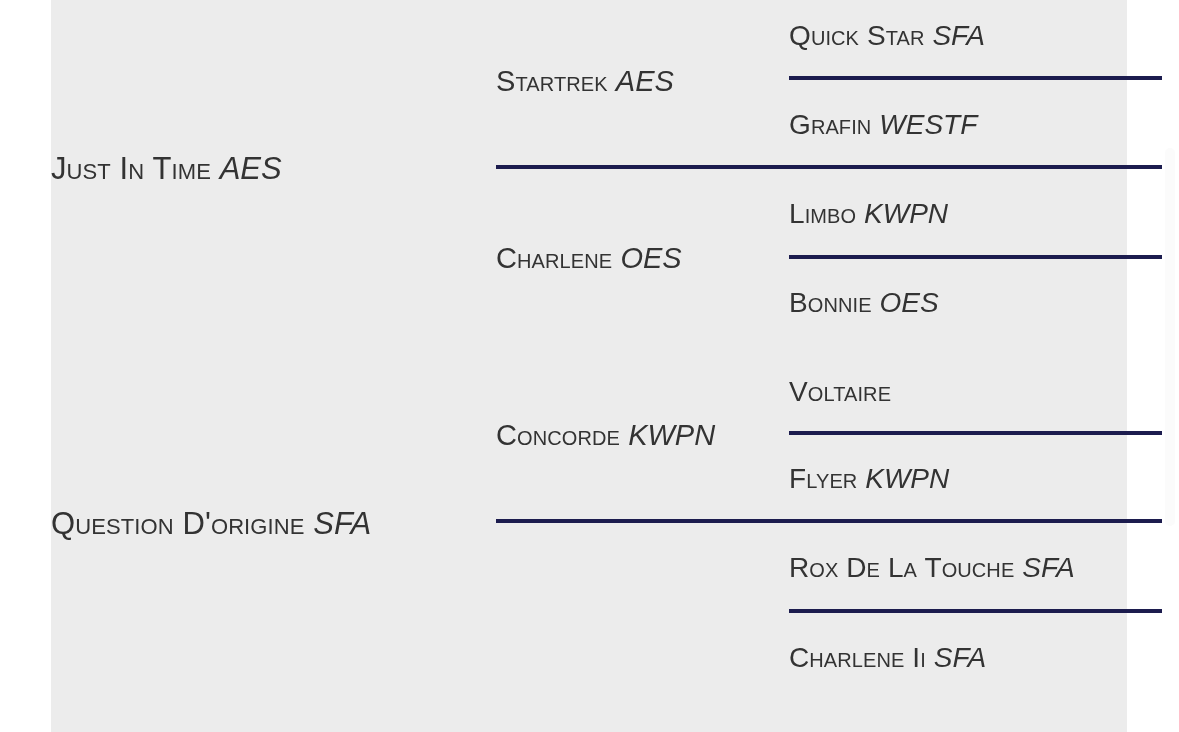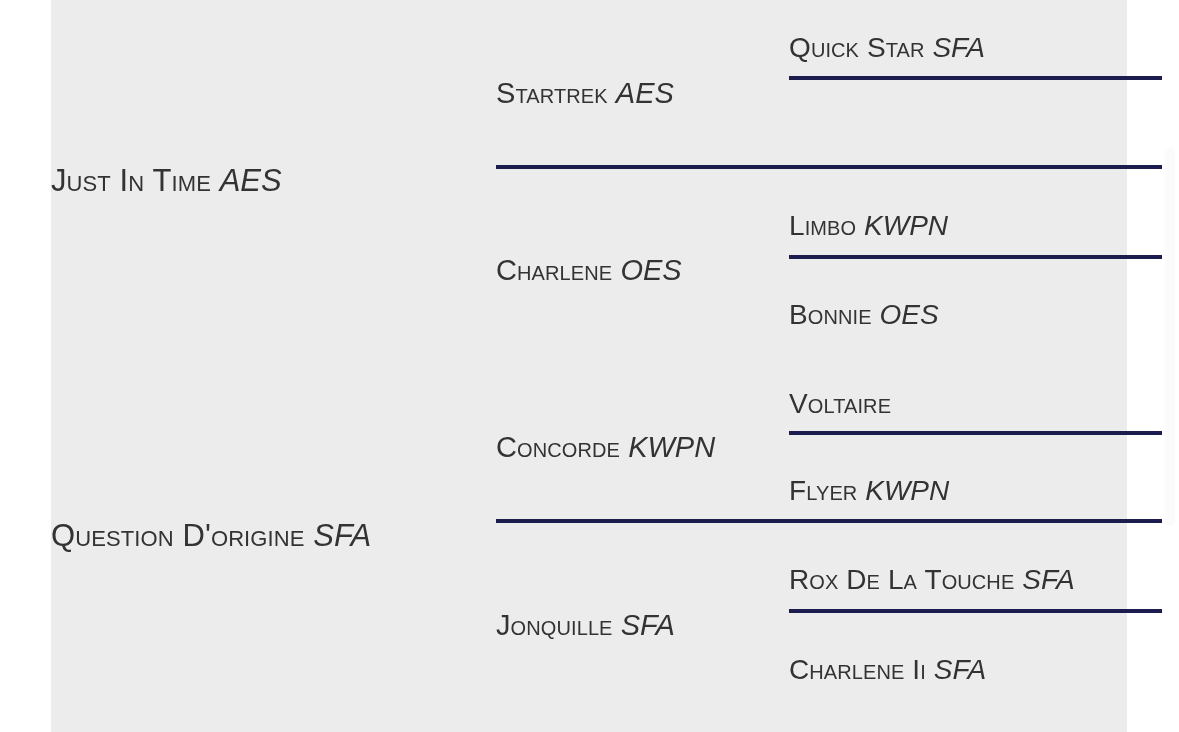--- a/index.html
+++ b/index.html
@@ -28,21 +28,21 @@
     left: 51px;
     top: 0;
     width: 1076px;
     height: 732px;
     background: #ececec;
   }
 
   
   .col {
     position: absolute;
-    top: 12px;
+    top: 0;
     height: 548px;
   }
   #col-gen1 { left: 0px;   width: 394px; }
   #col-gen2 { left: 394px; width: 292px; }
   #col-gen3 { left: 686px; width: 390px; }
 
   .cell {
     position: absolute;
     left: 0;
     right: 0;
@@ -138,32 +138,32 @@
       </div>
 
       <div class="cell" style="top:405px;height:60px;">
         <span class="name"><span>Concorde</span> <span class="suffix">KWPN</span></span>
       </div>
 
       <div class="cell" style="top:228px;height:60px;">
         <span class="name"><span>Charlene</span> <span class="suffix">OES</span></span>
       </div>
 
-      <div class="cell" style="top:583px;height:60px;">
-        <span class="name"><span>Jonquille</span> <span class="suffix">SFA</span></span>
-      </div>
 
     </div>
 
     <div class="col" id="col-gen3">
 
       <div class="cell" style="top:6px;height:60px;">
         <span class="name"><span>Quick Star</span> <span class="suffix">SFA</span></span>
       </div>
 
+      <div class="cell" style="top:95px;height:60px;">
+        <span class="name"><span>Grafin</span> <span class="suffix">WESTF</span></span>
+      </div>
 
       <div class="cell" style="top:184px;height:60px;">
         <span class="name"><span>Limbo</span> <span class="suffix">KWPN</span></span>
       </div>
 
       <div class="cell" style="top:273px;height:60px;">
         <span class="name"><span>Bonnie</span> <span class="suffix">OES</span></span>
       </div>
 
       <div class="cell" style="top:362px;height:60px;">

